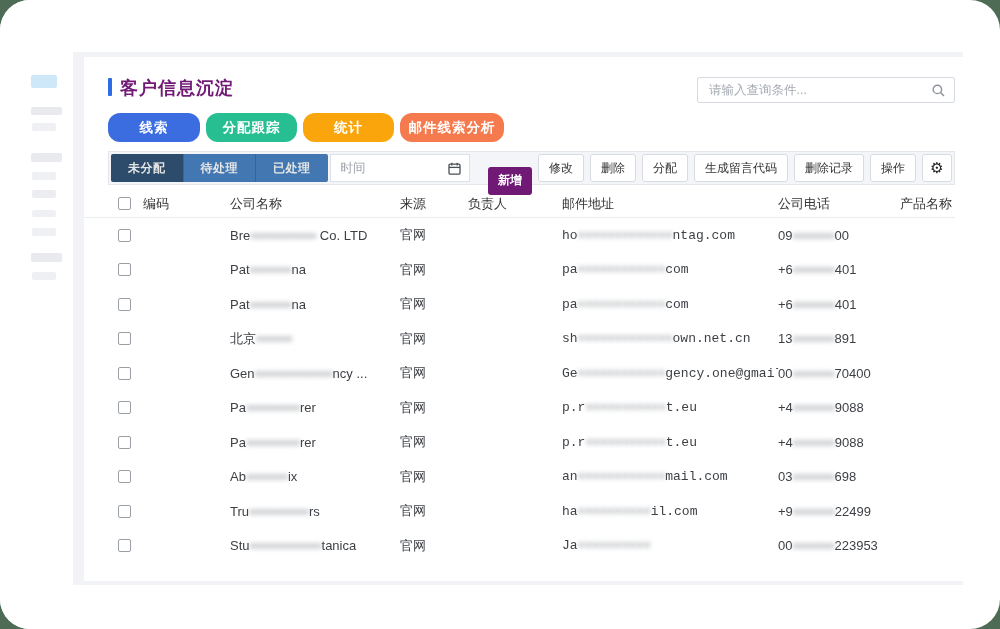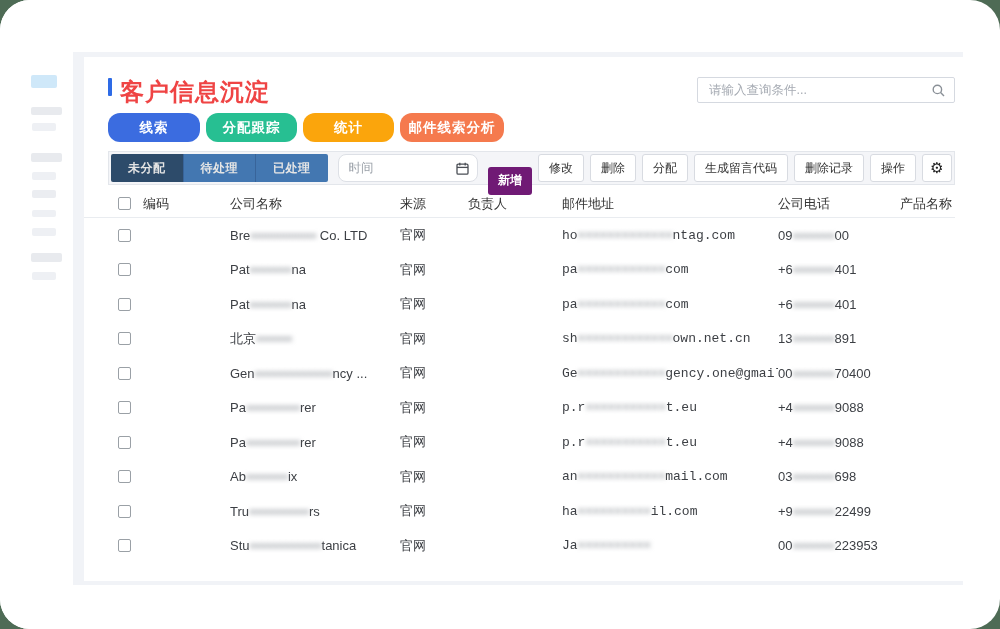--- a/index.html
+++ b/index.html
@@ -24,38 +24,38 @@
   .sk.g6 { left:32px; top:210px; width:24px; height:7px; }
   .sk.g7 { left:32px; top:228px; width:24px; height:8px; }
   .sk.g8 { left:31px; top:253px; width:31px; height:9px;  background:#e8eaee; }
   .sk.g9 { left:32px; top:272px; width:24px; height:8px; }
 
   .main-bg { position:absolute; left:73px; top:52px; width:890px; height:533px; background:#f1f3f7; }
   .card { position:absolute; left:84px; top:57px; width:879px; height:524px; background:#fff; }
 
   
   .accent { position:absolute; left:24px; top:21px; width:4px; height:18px; border-radius:1px; background:#2e6be6; }
-  .title { position:absolute; left:36px; top:19px; font-size:24px; font-weight:bold; color:#ef4444; letter-spacing:1px; }
+  .title { position:absolute; left:36px; top:19px; font-size:18px; font-weight:bold; color:#701a75; letter-spacing:1px; }
   .search { position:absolute; left:613px; top:20px; width:258px; height:26px; border:1px solid #d5d9e0; border-radius:2px; background:#fff; }
   .search input { position:absolute; left:0; top:0; width:100%; height:100%; border:0; outline:none; background:transparent; padding:0 30px 0 11px; font-size:12.5px; color:#333; font-family:inherit; }
   .search input::placeholder { color:#a6abb3; }
   .mag { position:absolute; right:9px; top:6px; width:13px; height:13px; }
 
   
   .tabs { position:absolute; left:24px; top:56px; display:flex; gap:6px; }
   .tab { height:29px; border-radius:12px; color:#fff; font-size:13.5px; font-weight:bold; display:flex; align-items:center; justify-content:center; cursor:pointer; letter-spacing:1px; }
   .tab.t0 { width:92px; } .tab.t1 { width:91px; } .tab.t2 { width:91px; } .tab.t3 { width:104px; }
 
   
   .strip { position:absolute; left:24px; top:94px; width:847px; height:34px; background:#f4f5f8; border:1px solid #e3e6eb; display:flex; align-items:center; }
   .seg { display:flex; height:28px; margin-left:2px; border-radius:2px; overflow:hidden; }
   .seg .s { padding:0 17px; display:flex; align-items:center; color:#e5e5e5; font-size:12px; font-weight:bold; background:#4377b1; border-left:1px solid #38649a; cursor:pointer; letter-spacing:0.5px; }
   .seg .s:first-child { border-left:0; }
   .seg .s.on { background:#2d4b6a; }
-  .datebox { position:relative; margin-left:10px; width:140px; height:28px; background:#fff; border:1px solid #dde0e6; border-radius:8px; }
+  .datebox { position:relative; margin-left:2px; width:140px; height:28px; background:#fff; border:1px solid #dde0e6; border-radius:0; }
   .datebox input { position:absolute; inset:0; border:0; outline:none; background:transparent; padding:0 28px 0 10px; font-size:12.5px; color:#333; font-family:inherit; width:100%; }
   .datebox input::placeholder { color:#9aa0a8; }
   .cal { position:absolute; right:8px; top:7px; width:13px; height:13px; }
   .btns { margin-left:auto; margin-right:2px; display:flex; gap:6px; align-items:center; }
   .btn { height:28px; padding:0 10px; background:#fff; border:1px solid #d8dbe1; border-radius:3px; font-size:12px; color:#333; display:flex; align-items:center; cursor:pointer; white-space:nowrap; }
   .btn.primary { border:0; color:#fff; font-weight:bold; }
   .btn.gear { width:30px; justify-content:center; padding:0; font-size:15px; color:#222; }
 
   
   .thead { position:absolute; left:0; top:133px; width:871px; height:28px; display:flex; align-items:center; border-bottom:1px solid #e9ecf0; font-size:13px; color:#333; }

